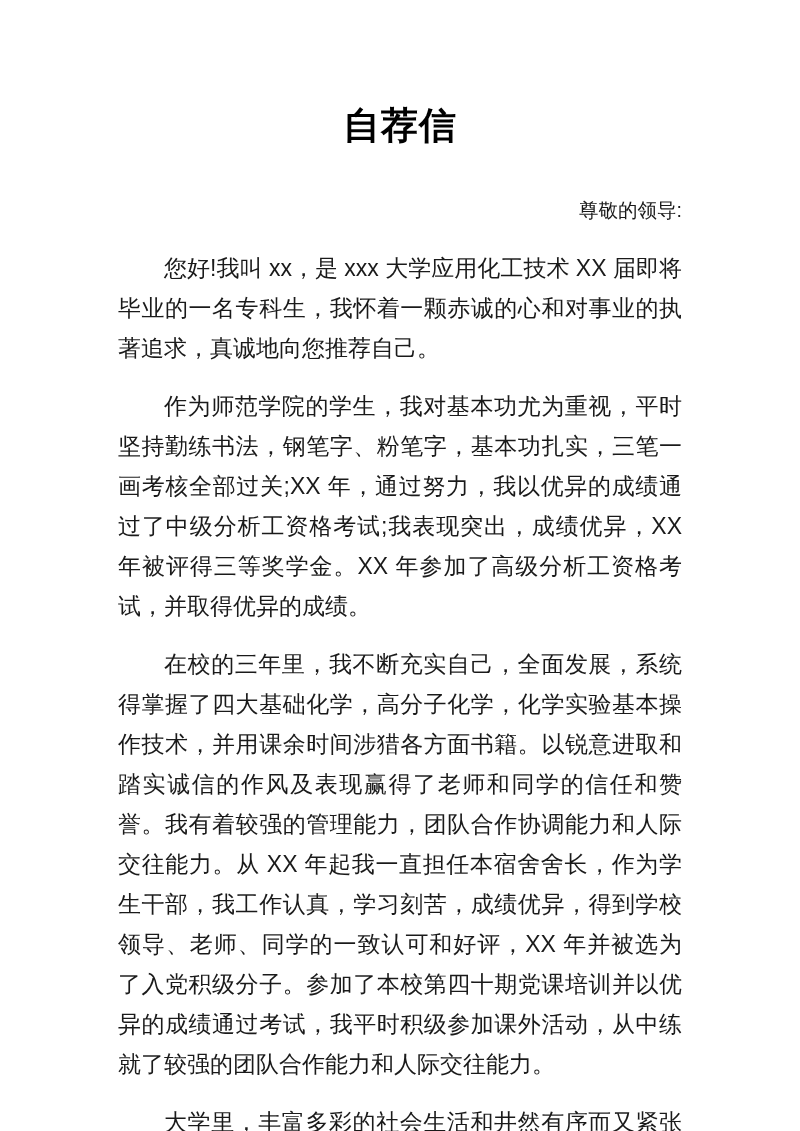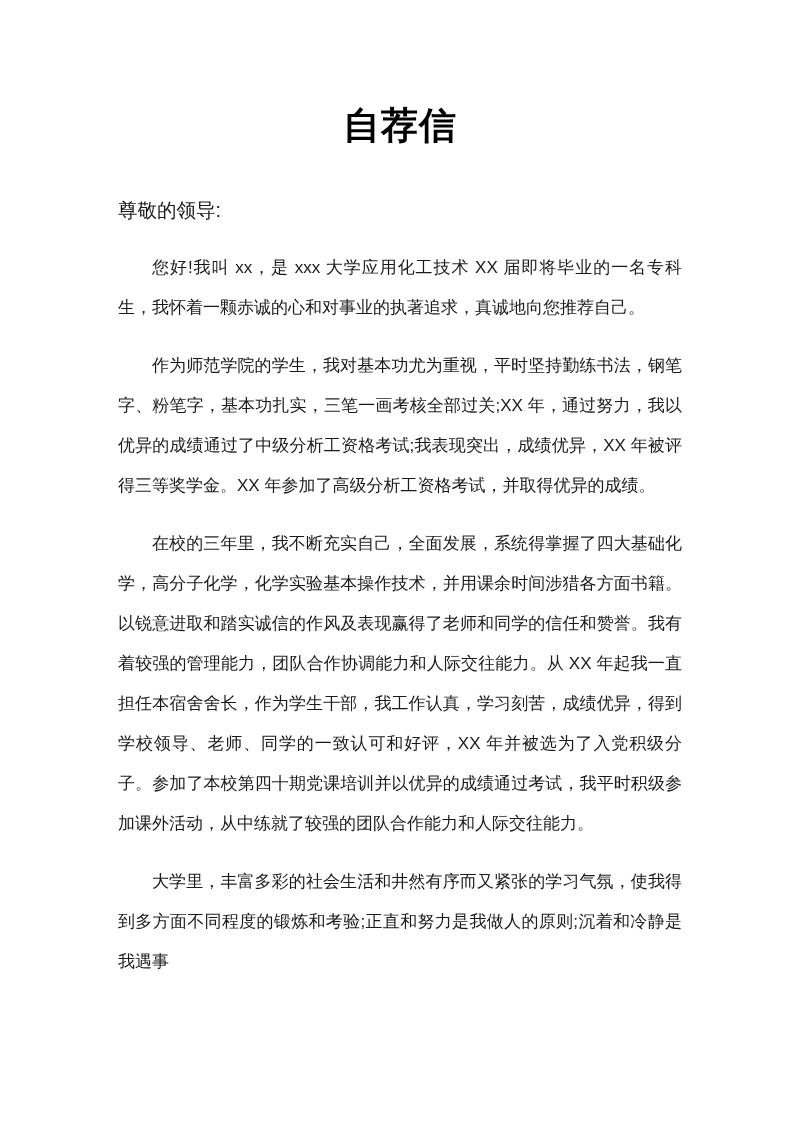--- a/index.html
+++ b/index.html
@@ -34,25 +34,25 @@
     line-height: 44px;
     margin: 0;
     padding-top: 104px;
     color: #000000;
   }
   .salutation {
     font-size: 19.5px;
     line-height: 40px;
     margin: 0;
     padding-top: 42px;
-    text-align: left;
+    text-align: right;
     color: #1a1a1a;
   }
   .para {
-    font-size: 17px;
+    font-size: 23px;
     line-height: 40px;
     margin: 0;
     padding-top: 18px;
     text-indent: 2em;
     text-align: justify;
     text-justify: inter-ideograph;
     color: #1a1a1a;
   }
   .para:first-of-type {
     padding-top: 18px;

